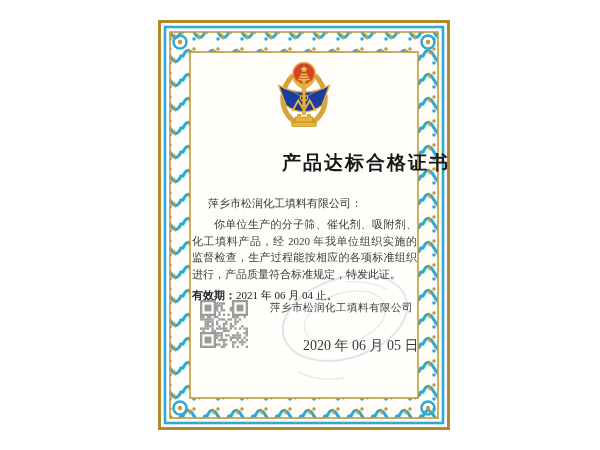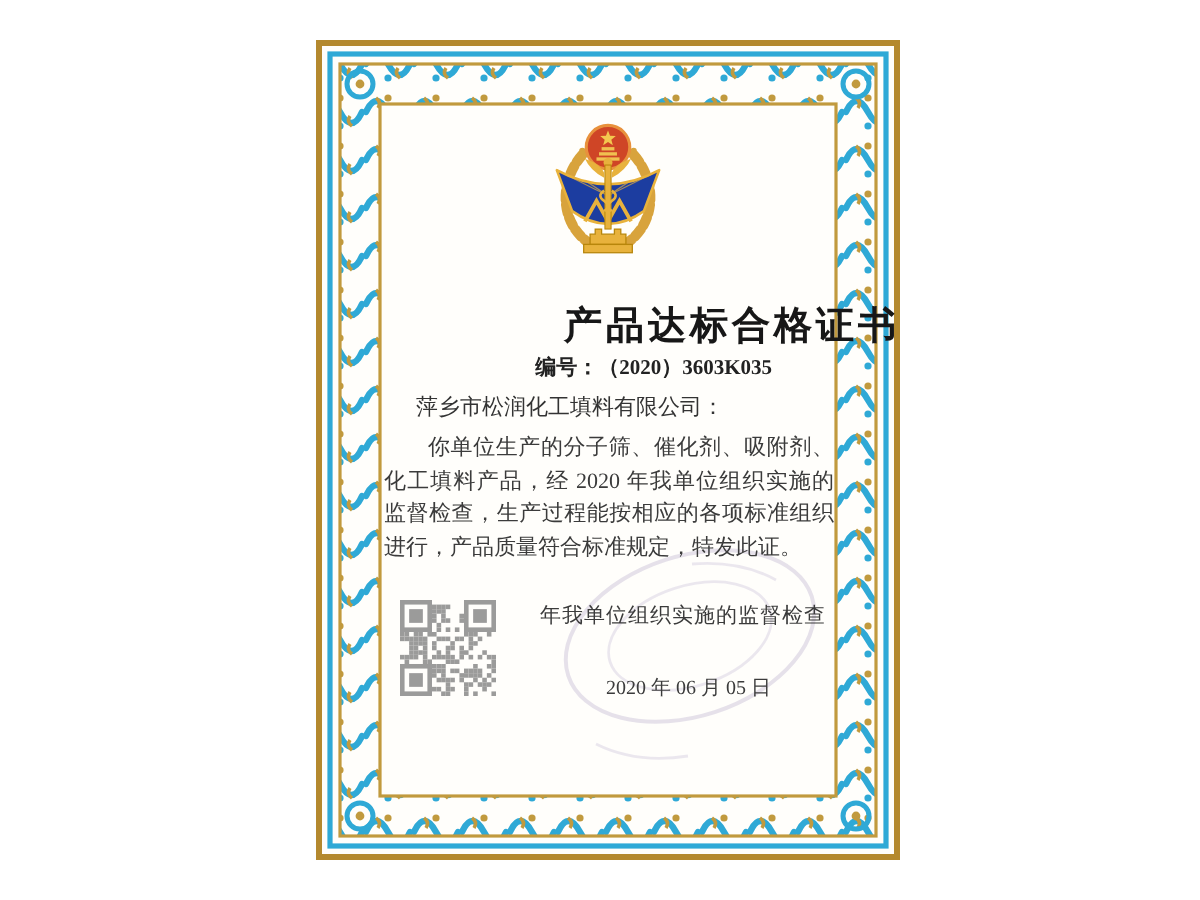--- a/index.html
+++ b/index.html
@@ -41,21 +41,21 @@
   .validity .lbl{font-weight:bold;}
   .qr{
     position:absolute;left:42px;top:280px;width:48px;height:48px;opacity:.85;
   }
   .issuer{
     position:absolute;top:281px;left:112px;
     font-size:10.5px;color:#3b3b3b;letter-spacing:.5px;white-space:nowrap;
   }
   .issue-date{
     position:absolute;top:317px;left:145px;
-    font-size:10px;color:#3b3b3b;white-space:nowrap;
+    font-size:14px;color:#3b3b3b;white-space:nowrap;
   }
   .stamp{
     position:absolute;left:80px;top:248px;width:214px;height:134px;
     opacity:.45;pointer-events:none;
   }
 </style>
 </head>
 <body>
 
 <div class="page">
@@ -117,26 +117,28 @@
   </svg>
 
   <svg class="stamp" viewBox="0 0 214 134">
     <ellipse cx="107" cy="50" rx="64" ry="40" fill="none" stroke="#c8c0d6" stroke-width="2" transform="rotate(-18 107 50)"></ellipse>
     <ellipse cx="107" cy="50" rx="42" ry="25" fill="none" stroke="#d4cde0" stroke-width="1.4" transform="rotate(-18 107 50)"></ellipse>
     <path d="M60 104 q20 10 46 6 M150 22 q-18 -10 -42 -8" stroke="#d4cde0" stroke-width="1.4" fill="none"></path>
   </svg>
 
   <div class="title">产品达标合格证书</div>
 
-  <div class="cert-no">编号：（2020）3603K035</div>
 
   <div class="recipient">萍乡市松润化工填料有限公司：</div>
 
   <div class="body-text">你单位生产的分子筛、催化剂、吸附剂、化工填料产品，经 2020 年我单位组织实施的监督检查，生产过程能按相应的各项标准组织进行，产品质量符合标准规定，特发此证。</div>
 
+  <div class="validity">
+    <span class="lbl">有效期：</span><span>2021 年 06 月 04 止。</span>
+  </div>
 
   <div class="qr" id="qr"><svg width="48" height="48" xmlns="http://www.w3.org/2000/svg">
         <rect x="16.00" y="2.29" width="2.29" height="2.29" fill="#8a8a8a"></rect>
         <rect x="18.29" y="2.29" width="2.29" height="2.29" fill="#8a8a8a"></rect>
         <rect x="20.57" y="2.29" width="2.29" height="2.29" fill="#8a8a8a"></rect>
         <rect x="22.86" y="2.29" width="2.29" height="2.29" fill="#8a8a8a"></rect>
         <rect x="16.00" y="4.57" width="2.29" height="2.29" fill="#8a8a8a"></rect>
         <rect x="18.29" y="4.57" width="2.29" height="2.29" fill="#8a8a8a"></rect>
         <rect x="20.57" y="4.57" width="2.29" height="2.29" fill="#8a8a8a"></rect>
         <rect x="16.00" y="6.86" width="2.29" height="2.29" fill="#8a8a8a"></rect>
@@ -270,16 +272,16 @@
         <rect x="36.57" y="45.71" width="2.29" height="2.29" fill="#8a8a8a"></rect>
         <rect x="45.71" y="45.71" width="2.29" height="2.29" fill="#8a8a8a"></rect>
         <rect x="1.14" y="1.14" width="13.71" height="13.71" fill="none" stroke="#8a8a8a" stroke-width="2.29"></rect>
         <rect x="4.57" y="4.57" width="6.86" height="6.86" fill="#8a8a8a"></rect>
         <rect x="33.14" y="1.14" width="13.71" height="13.71" fill="none" stroke="#8a8a8a" stroke-width="2.29"></rect>
         <rect x="36.57" y="4.57" width="6.86" height="6.86" fill="#8a8a8a"></rect>
         <rect x="1.14" y="33.14" width="13.71" height="13.71" fill="none" stroke="#8a8a8a" stroke-width="2.29"></rect>
         <rect x="4.57" y="36.57" width="6.86" height="6.86" fill="#8a8a8a"></rect>
       </svg></div>
 
-  <div class="issuer">年我单位组织实施的监督检查</div>
+  <div class="issuer">萍乡市松润化工填料有限公司</div>
 
   <div class="issue-date">2020 年 06 月 05 日</div>
 </div>
 
 </body></html>

